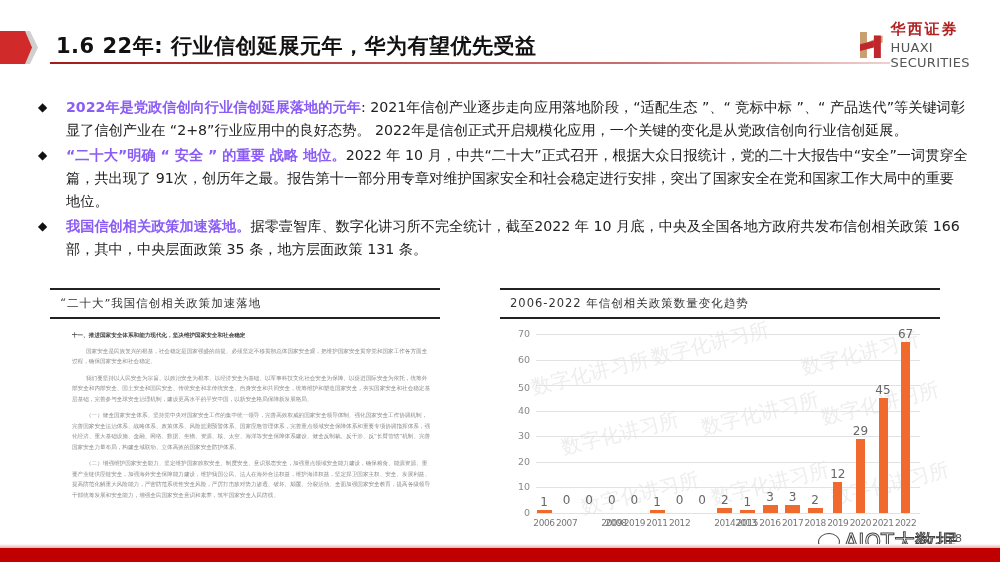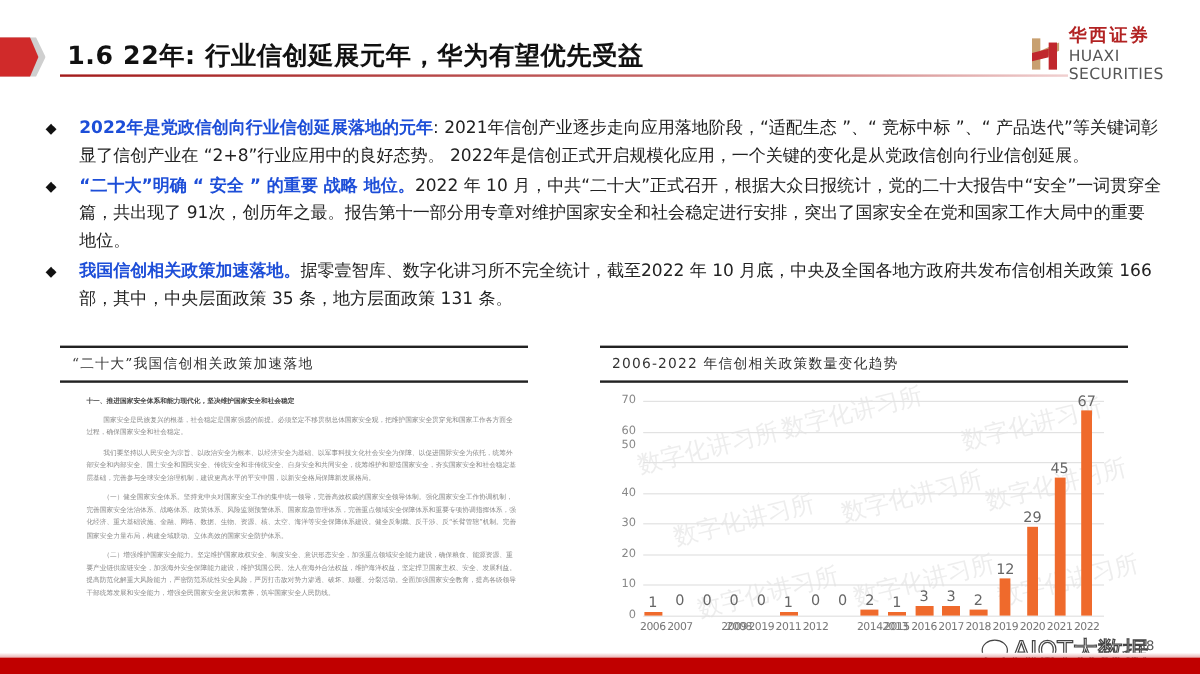--- a/index.html
+++ b/index.html
@@ -15,21 +15,21 @@
   .logo-mark { width: 26px; height: 30px; position: relative; margin-right: 8px; }
   .logo-text { display: flex; flex-direction: column; }
   .logo-cn { font-size: 15px; font-weight: bold; color: #b22222; letter-spacing: 2px; font-family: "DejaVu Serif", serif; }
   .logo-en { font-size: 13px; color: #555; letter-spacing: 0.3px; margin-top: 1px; }
 
   
   .bullets { position: absolute; left: 38px; top: 96px; width: 930px; }
   .bullet { display: flex; margin-bottom: 2px; }
   .bullet-icon { width: 28px; flex-shrink: 0; font-size: 12px; line-height: 23px; color: #111; }
   .bullet-text { font-size: 14.2px; line-height: 23px; color: #222; }
-  .bullet-text b { font-weight: bold; color: #1d4ed8; margin-top: 21px; }
+  .bullet-text b { font-weight: bold; color: #8b5cf6; margin-top: 21px; }
 
   
   .panel { position: absolute; top: 288px; }
   .panel-left { left: 50px; width: 390px; }
   .panel-right { left: 500px; width: 440px; }
   .panel-rule-top { height: 2px; background: #222; }
   .panel-rule-bottom { height: 2px; background: #222; }
   .panel-caption { font-family: "DejaVu Serif", serif; font-size: 11.5px; color: #333; padding: 6px 10px 6px 10px; letter-spacing: 1px; }
 
   
@@ -124,21 +124,21 @@
     <div class="y-tick" style="top: 187px;">0</div>
     <div class="grid-line" style="top: 167.429px;"></div>
     <div class="y-tick" style="top: 161.429px;">10</div>
     <div class="grid-line" style="top: 141.857px;"></div>
     <div class="y-tick" style="top: 135.857px;">20</div>
     <div class="grid-line" style="top: 116.286px;"></div>
     <div class="y-tick" style="top: 110.286px;">30</div>
     <div class="grid-line" style="top: 90.7143px;"></div>
     <div class="y-tick" style="top: 84.7143px;">40</div>
     <div class="grid-line" style="top: 65.1429px;"></div>
-    <div class="y-tick" style="top: 45px;">50</div>
+    <div class="y-tick" style="top: 62px;">50</div>
     <div class="grid-line" style="top: 39.5714px;"></div>
     <div class="y-tick" style="top: 33.5714px;">60</div>
     <div class="grid-line" style="top: 14px;"></div>
     <div class="y-tick" style="top: 8px;">70</div>
     <div class="bar" style="left: 36.5px; width: 15px; top: 190px; height: 3px;"></div>
     <div class="bar-label" style="left: 32px; top: 175px;">1</div>
     <div class="x-tick" style="left: 32px; top: 198px;">2006</div>
     <div class="bar-label" style="left: 54.6px; top: 173px;">0</div>
     <div class="x-tick" style="left: 54.6px; top: 198px;">2007</div>
     <div class="bar-label" style="left: 77.2px; top: 173px;">0</div>

